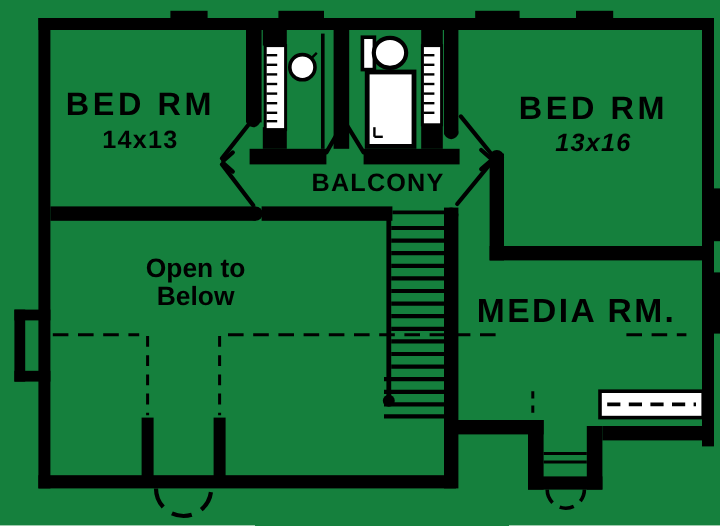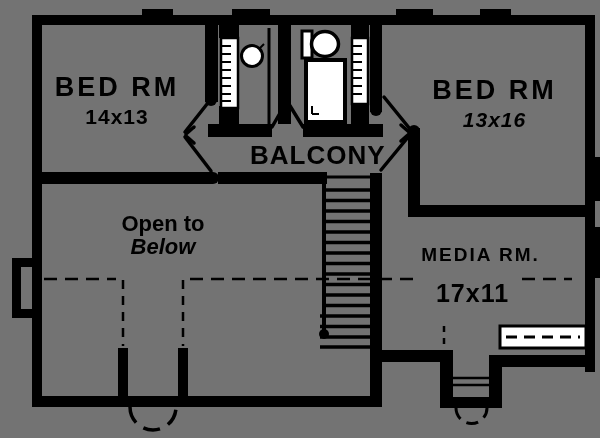--- a/index.html
+++ b/index.html
@@ -1,37 +1,37 @@
 <!DOCTYPE html>
 <html><head>
 <meta charset="utf-8">
 <style>
   html,body{margin:0;padding:0;background:#ffffff;}
   #plan{
     position:relative;
     width:600px;height:438px;
-    background:#737373;
+    background:#15803d;
     font-family:"Liberation Sans", sans-serif;
     color:#000;
     overflow:hidden;
   }
   #plan svg{position:absolute;left:0;top:0;}
   .lbl{
     position:absolute;
     text-align:center;
     font-weight:bold;
     color:#000;
     white-space:nowrap;
     line-height:1;
   }
   .room-name{font-size:27px;letter-spacing:3px;}
   .room-dims{font-size:21px;letter-spacing:1px;}
-  .balcony{font-size:26px;letter-spacing:1px;}
+  .balcony{font-size:21px;letter-spacing:1px;}
   .open-below{font-size:22px;font-weight:bold;}
-  .media-name{font-size:19px;letter-spacing:2px;text-align:center;}
+  .media-name{font-size:28px;letter-spacing:2px;text-align:center;}
   .media-dims{font-size:25px;letter-spacing:1px;}
 </style>
 </head>
 <body>
 
 <div id="plan">
 
   <svg width="600" height="438" viewBox="0 0 600 438">
 
     <g fill="#000">
@@ -201,18 +201,17 @@
 
   <div class="lbl room-name" style="left:42px;top:74px;width:150px;">BED RM</div>
   <div class="lbl room-dims" style="left:42px;top:106px;width:150px;">14x13</div>
 
   <div class="lbl room-name" style="left:412px;top:77px;width:165px;">BED RM</div>
   <div class="lbl room-dims" style="left:412px;top:109px;width:165px;font-style:italic;">13x16</div>
 
   <div class="lbl balcony" style="left:250px;top:142px;width:130px;">BALCONY</div>
 
   <div class="lbl open-below" style="left:108px;top:213px;width:110px;">Open to</div>
-  <div class="lbl open-below" style="left:108px;top:236px;width:110px;font-style:italic;">Below</div>
+  <div class="lbl open-below" style="left:108px;top:236px;width:110px;">Below</div>
 
   <div class="lbl media-name" style="left:395px;top:245px;width:171px;">MEDIA RM.</div>
-  <div class="lbl media-dims" style="left:392px;top:281px;width:161px;">17x11</div>
 
 </div>
 
 </body></html>

